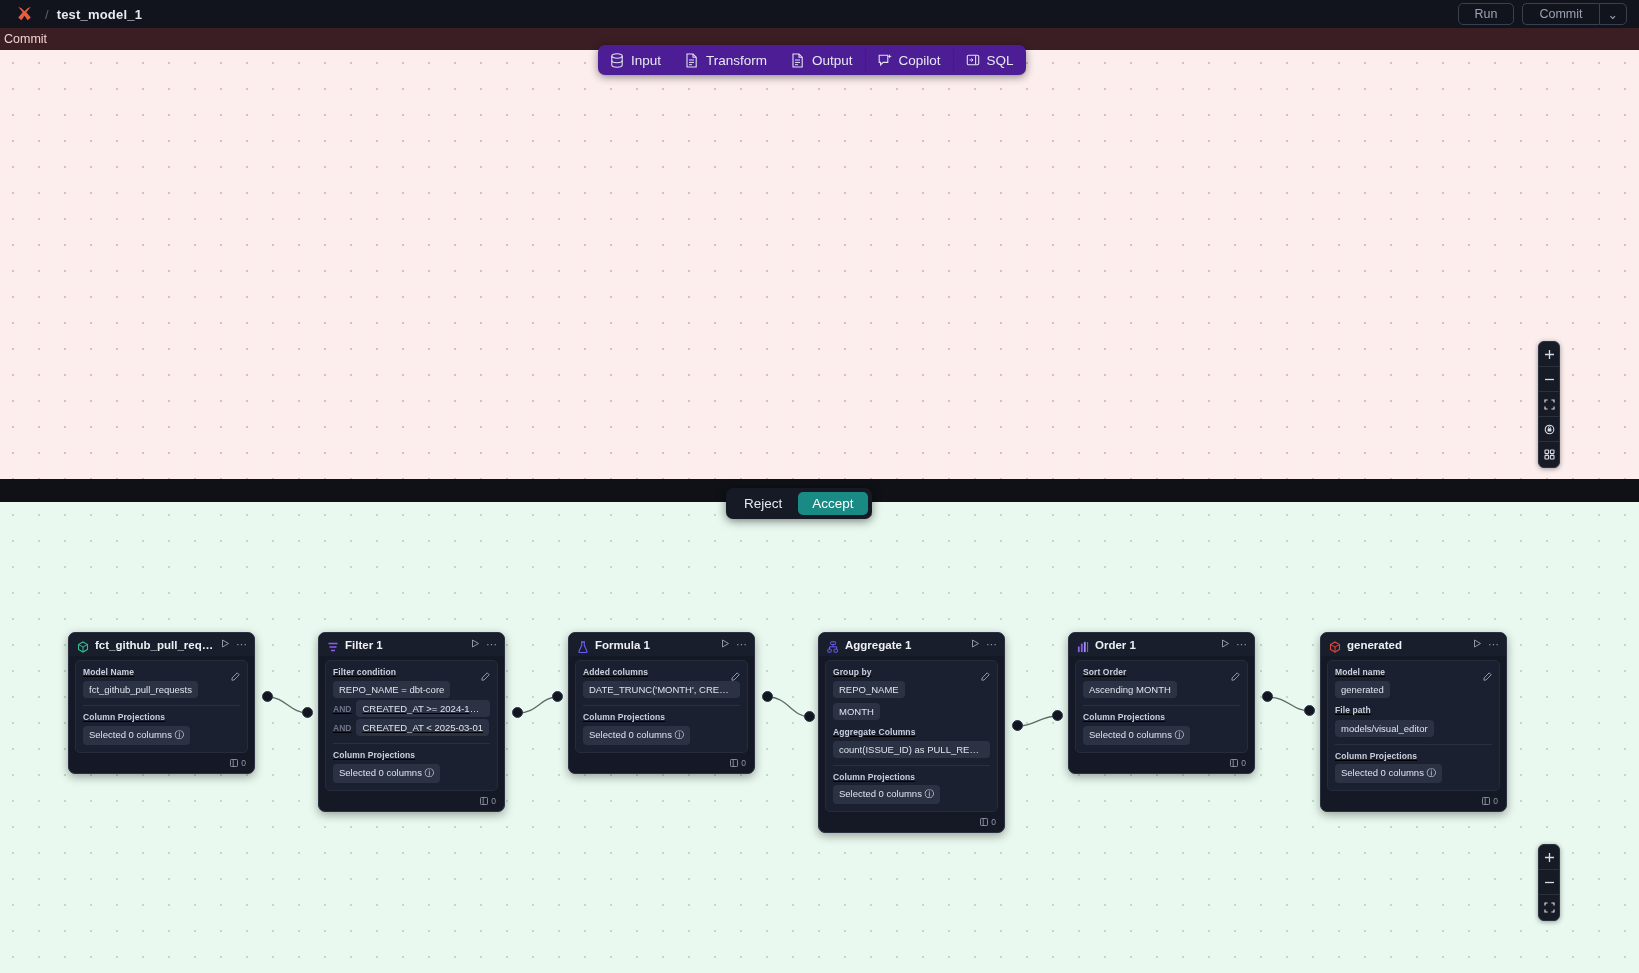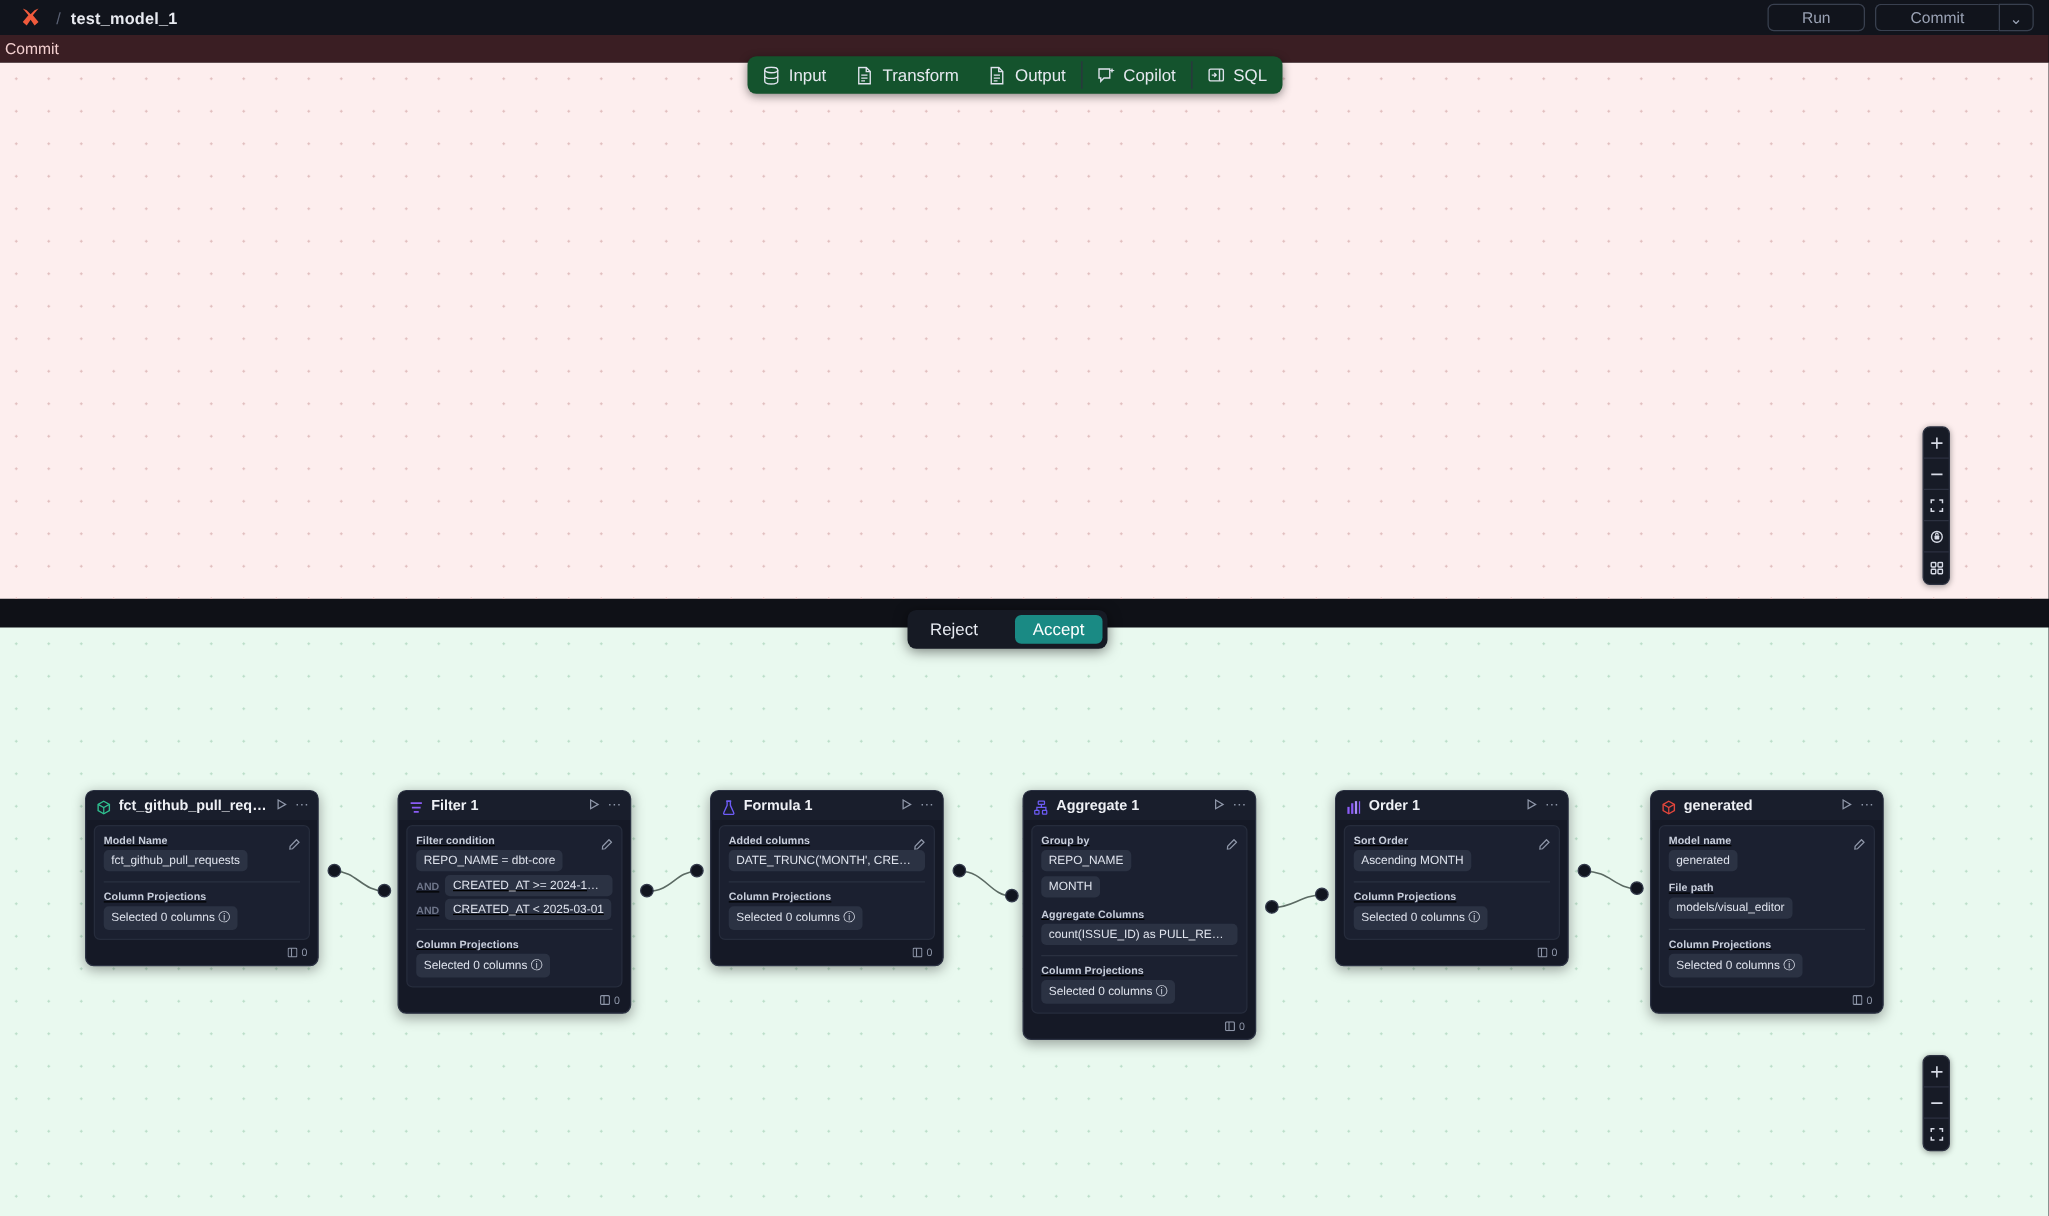--- a/index.html
+++ b/index.html
@@ -22,21 +22,21 @@
   .logo-mark {
     width: 22px; height: 20px; margin-left: 5px; margin-right: 6px;
     display: flex; align-items: center; justify-content: center;
     color: #f05a3c; font-size: 17px; font-weight: bold; line-height: 1;
   }
   .crumb-sep { color: #5b6275; font-size: 13px; margin: 0 8px 0 4px; }
   .crumb-title { color: #e8eaf0; font-size: 13px; font-weight: bold; letter-spacing: .2px; }
   .topbar-right { margin-left: auto; display: flex; align-items: center; gap: 8px; padding-right: 4px; }
   .tb-btn {
     border: 1px solid #39404f; color: #9aa2b4; background: transparent;
-    font-size: 12.5px; border-radius: 5px; padding: 3px 27px; height: 22px;
+    font-size: 12.5px; border-radius: 5px; padding: 3px 16px; height: 22px;
     display: flex; align-items: center; font-family: "Liberation Sans", sans-serif;
   }
   .split { display: flex; }
   .split .tb-btn:first-child { border-radius: 5px 0 0 5px; border-right: none; }
   .split .tb-btn:last-child { border-radius: 0 5px 5px 0; padding: 3px 8px; }
 
   
   .strip-current {
     position: absolute; top: 28px; left: 0; width: 1639px; height: 22px;
     background: #3a1e23; z-index: 50;
@@ -64,36 +64,36 @@
   .canvas-new {
     top: 502px; height: 471px;
     background-color: #e9f9ef;
     background-image: radial-gradient(circle, #b9ddc7 1px, transparent 1px);
     background-size: 26px 26px;
   }
 
   
   .toolpill {
     position: absolute; top: 45px; left: 598px; height: 30px;
-    background: #14532d; border-radius: 7px;
+    background: #4c1d95; border-radius: 7px;
     display: flex; align-items: stretch; z-index: 55;
     box-shadow: 0 2px 8px rgba(0,0,0,.45);
   }
   .toolpill-item {
     display: flex; align-items: center; gap: 7px;
     padding: 0 12px; color: #e6e9f0; font-size: 13.5px;
   }
   .toolpill-sep { width: 1px; background: #2e3342; margin: 4px 0; }
   .ticon { width: 14px; height: 15px; display: block; }
 
   
   .decision {
     position: absolute; top: 488px; left: 726px;
     background: #161a24; border-radius: 7px;
-    padding: 4px; display: flex; gap: 16px; z-index: 58;
+    padding: 4px; display: flex; gap: 2px; z-index: 58;
     box-shadow: 0 2px 10px rgba(0,0,0,.5);
   }
   .decision button {
     border: none; font-family: "Liberation Sans", sans-serif;
     font-size: 13.5px; border-radius: 5px; padding: 4px 14px; cursor: pointer;
   }
   .btn-reject { background: transparent; color: #e6e9f0; }
   .btn-accept { background: #1a8a84; color: #ffffff; }
 
   

